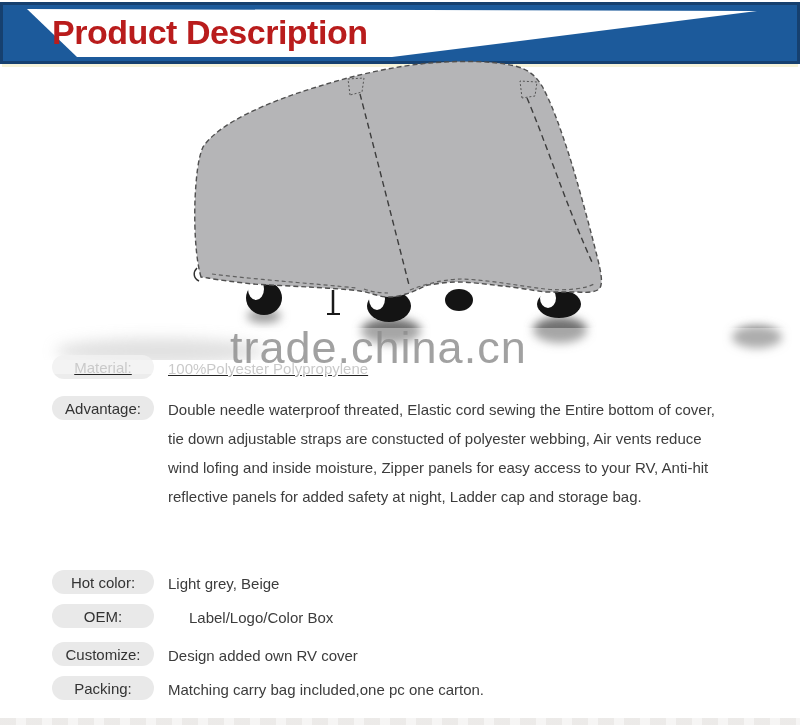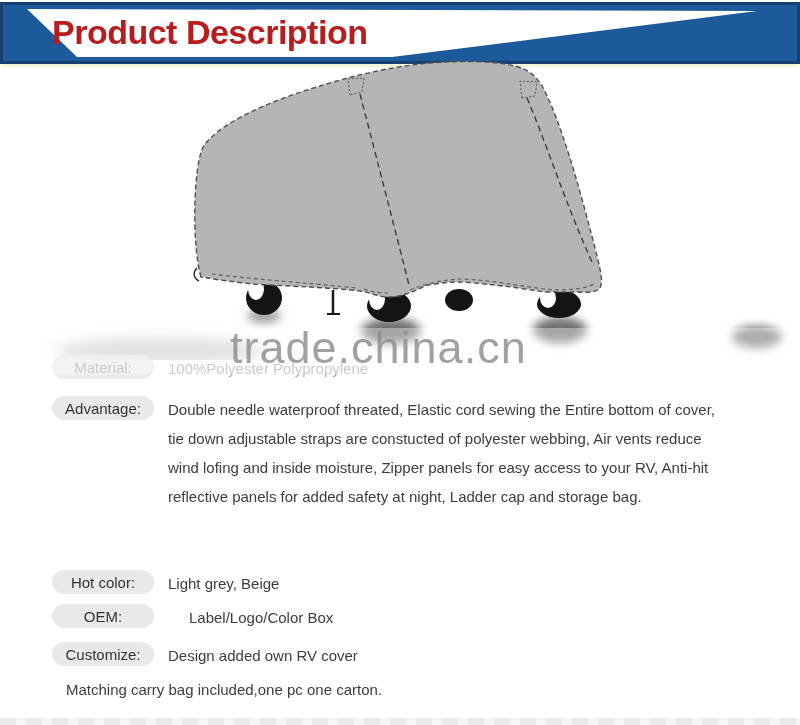--- a/index.html
+++ b/index.html
@@ -35,21 +35,21 @@
     flex:0 0 auto;width:102px;height:24px;margin-top:1px;border-radius:13px;
     background:#e9e9e9;display:flex;align-items:center;justify-content:center;
     font-size:15px;color:#333333;white-space:nowrap;
   }
   .val{
     margin-left:14px;font-size:15px;color:#3c3c3c;line-height:29px;
     white-space:pre-line;padding-top:0px;
   }
   .row-material{top:354px;}
   .row-material .pill,.row-material .val{color:#9a9a9a;}
-  .row-material{filter:blur(0.7px);opacity:0.85;}
+  .row-material{filter:blur(0.7px);opacity:0.85;text-decoration:underline;}
   .row-advantage{top:395px;}
   .row-function{top:512px;}
   .row-hotcolor{top:569px;text-align:right;}
   .row-oem{top:603px;gap:21px;}
   .row-customize{top:641px;}
   .row-packing{top:675px;}
   
   .bottom-band{
     position:absolute;left:0;right:0;bottom:0;height:7px;z-index:1;
     background:repeating-linear-gradient(90deg,#eae8e6 0 16px,#f5f4f3 16px 26px);
@@ -163,18 +163,19 @@
     <div class="pill">OEM:</div>
     <div class="val">Label/Logo/Color Box</div>
   </div>
 
   <div class="row row-customize">
     <div class="pill">Customize:</div>
     <div class="val">Design added own RV cover</div>
   </div>
 
   <div class="row row-packing">
+    <div class="pill">Packing:</div>
     <div class="val">Matching carry bag included,one pc one carton.</div>
   </div>
 
 </div>
 
 <div class="bottom-band"></div>
 
 </body></html>

